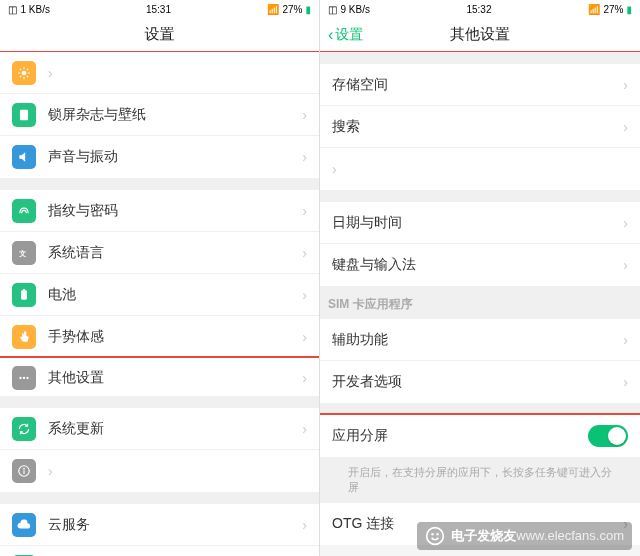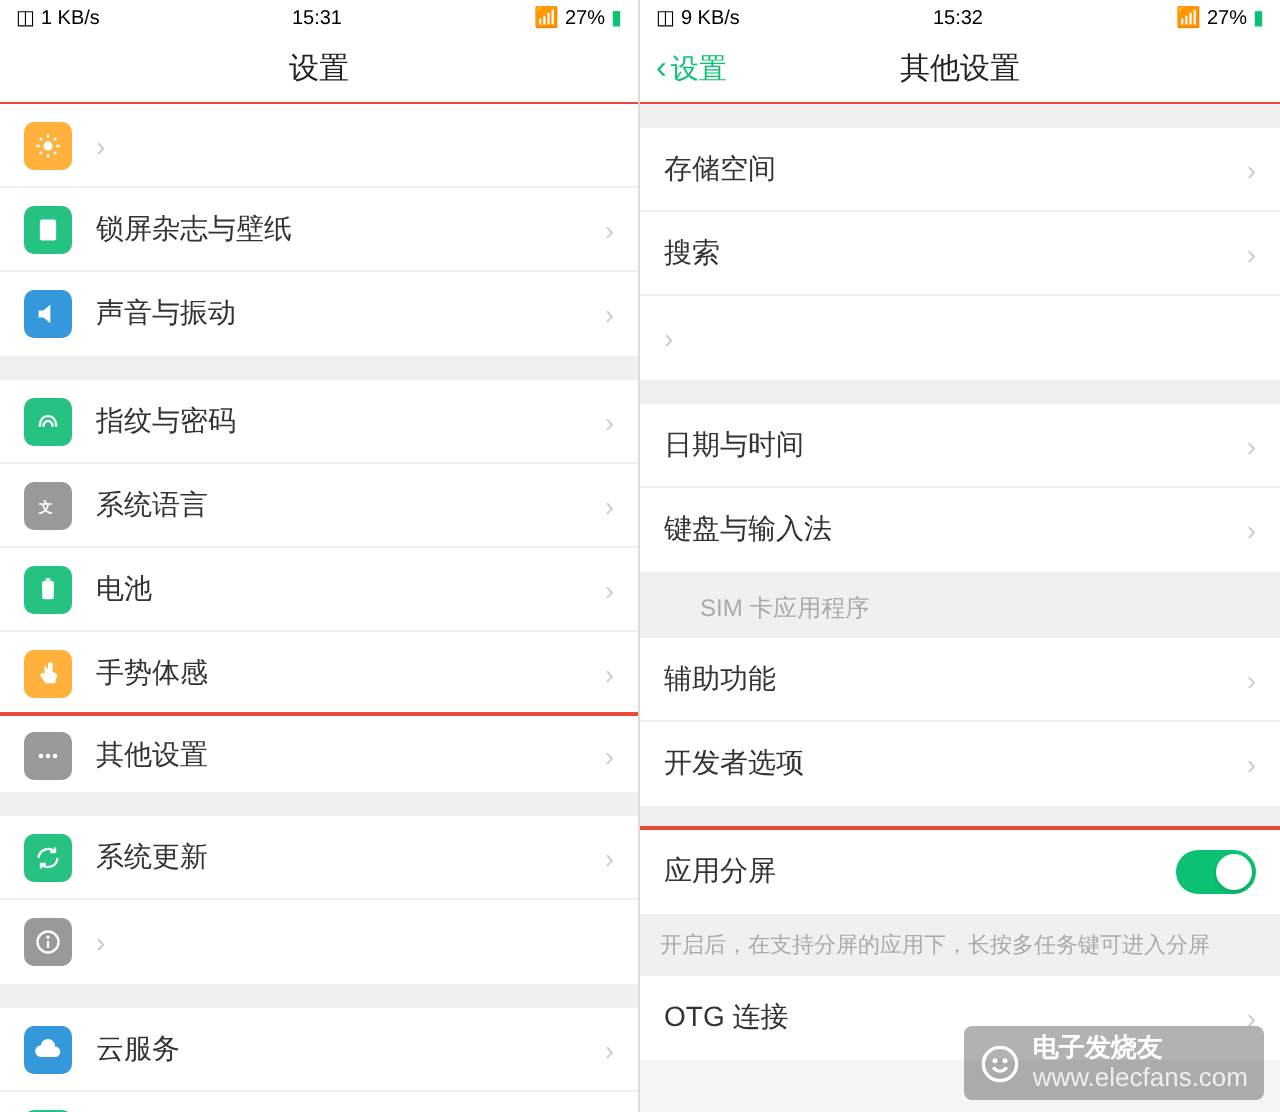--- a/index.html
+++ b/index.html
@@ -23,28 +23,28 @@
     .row { display: flex; align-items: center; height: 42px; padding: 0 12px; border-bottom: 1px solid #f0f0f0; position: relative; }
     .row:last-child { border-bottom: none; }
     .row-icon { width: 24px; height: 24px; border-radius: 5px; display: flex; align-items: center; justify-content: center; margin-right: 12px; flex-shrink: 0; }
     .row-label { flex: 1; font-size: 14px; color: #333; }
     .chevron { color: #ccc; font-size: 14px; }
     .highlight { border: 2px solid #e84a3a; margin: -2px; }
     
     .toggle { width: 40px; height: 22px; border-radius: 11px; background: #0bc274; position: relative; }
     .toggle::after { content: ""; position: absolute; width: 18px; height: 18px; border-radius: 50%; background: #fff; right: 2px; top: 2px; box-shadow: 0 1px 2px rgba(0,0,0,0.2); }
     
-    .hint { font-size: 11px; color: #aaa; padding: 8px 10px; background: #f0f0f0; }
-    .section-label { font-size: 12px; color: #aaa; padding: 10px 30px 6px; background: #f0f0f0; }
+    .hint { font-size: 11px; color: #aaa; padding: 8px 28px; background: #f0f0f0; }
+    .section-label { font-size: 12px; color: #aaa; padding: 10px 8px 6px; background: #f0f0f0; font-weight: bold; }
     
     .ic-svg { width: 14px; height: 14px; }
     
     .watermark { position: absolute; right: 8px; bottom: 6px; display: flex; align-items: center; gap: 6px; color: #fff; font-size: 12px; background: rgba(0,0,0,0.3); padding: 4px 8px; border-radius: 4px; }
     .watermark .wm-icon { width: 20px; height: 20px; }
-    .wm-text { display: flex; flex-direction: column; line-height: 1.1; }
+    .wm-text { display: flex; flex-direction: row; line-height: 1.1; }
     .wm-text .title { font-weight: bold; font-size: 13px; }
     .wm-text .sub { font-size: 13px; opacity: 0.8; }
   </style>
 </head>
 <body>
 
 <div class="screens">
 
   <div class="screen screen-left">
     <div class="status-bar">

